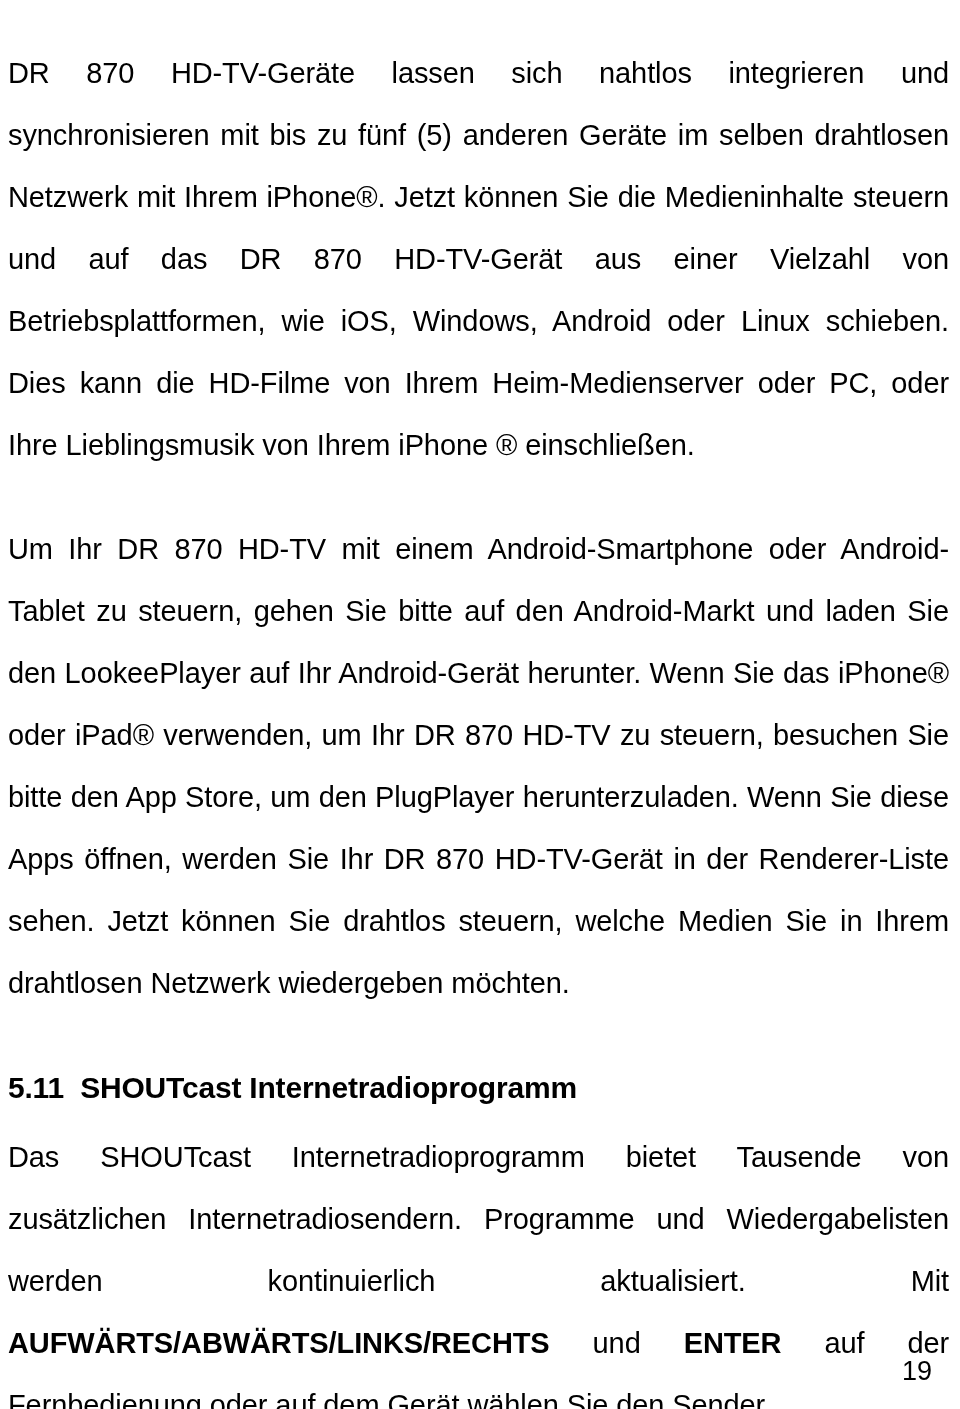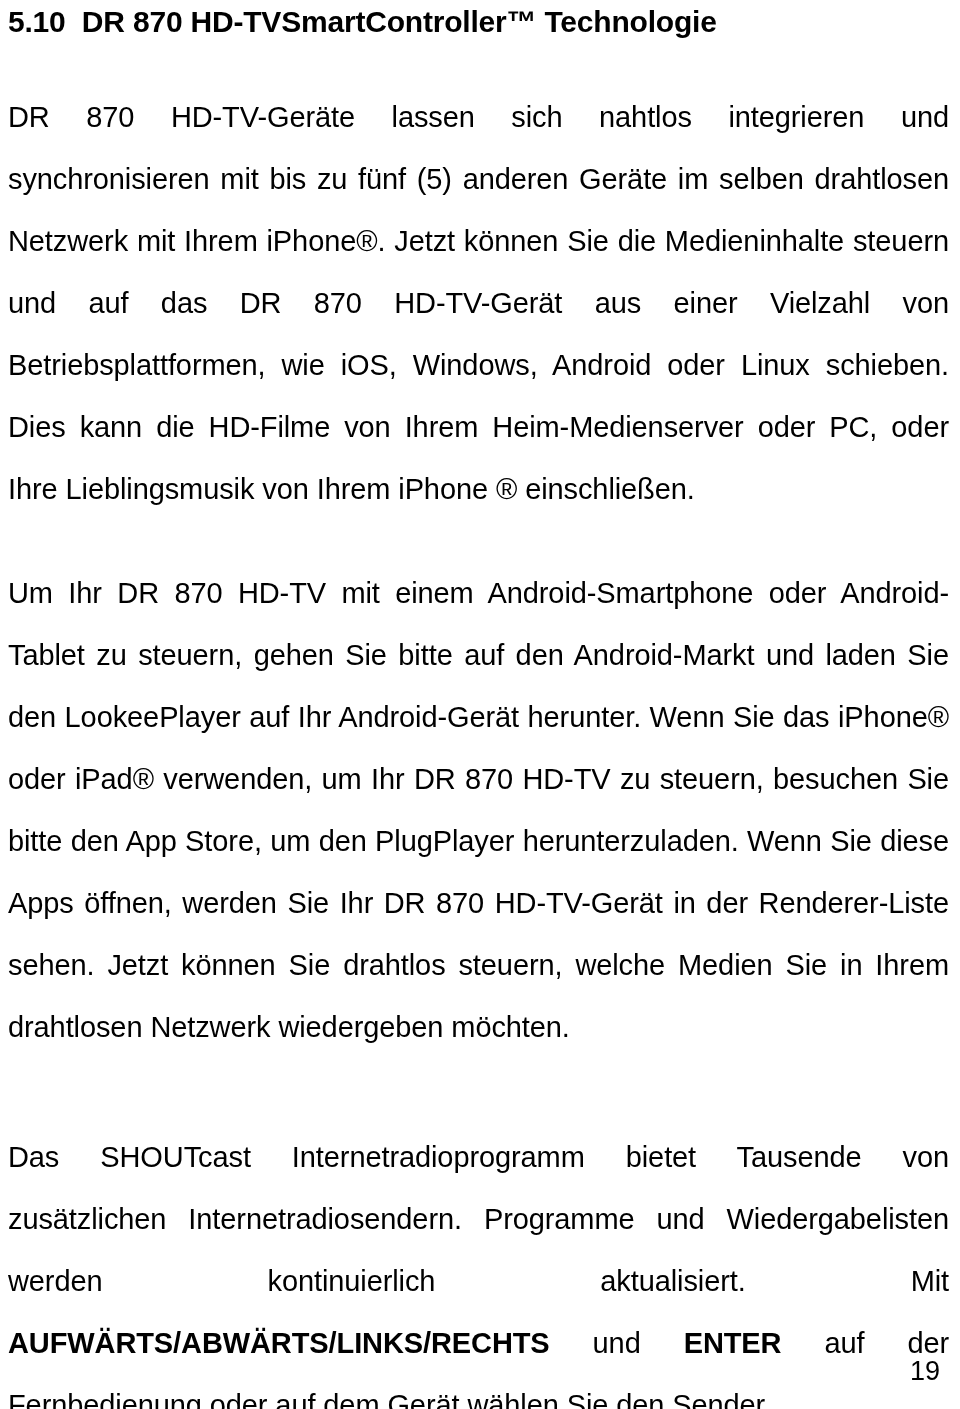--- a/index.html
+++ b/index.html
@@ -49,45 +49,45 @@
   }
   p.body-par.last-line-natural {
     text-align-last: left;
   }
   .spacer-md { height: 42px; }
   .spacer-lg { height: 52px; }
   .spacer-heading-gap { height: 16px; }
   b { font-weight: bold; }
   .page-number {
     position: absolute;
-    right: 20px;
+    right: 28px;
     bottom: 22px;
     font-size: 27px;
     line-height: 32px;
     font-family: "Liberation Sans", sans-serif;
   }
 </style>
 </head>
 <body>
 
 <div class="page">
   <div class="content">
 
-    <h2 class="section-heading heading-1">5.10  DR 870 HD-TVSmartController™ Technologie</h2>
 
     <div class="spacer-md"></div>
 
     <p class="body-par">DR 870 HD-TV-Geräte lassen sich nahtlos integrieren und synchronisieren mit bis zu fünf (5) anderen Geräte im selben drahtlosen Netzwerk mit Ihrem iPhone®. Jetzt können Sie die Medieninhalte steuern und auf das DR 870 HD-TV-Gerät aus einer Vielzahl von Betriebsplattformen, wie iOS, Windows, Android oder Linux schieben. Dies kann die HD-Filme von Ihrem Heim-Medienserver oder PC, oder Ihre Lieblingsmusik von Ihrem iPhone ® einschließen.</p>
 
     <div class="spacer-md"></div>
 
     <p class="body-par">Um Ihr DR 870 HD-TV mit einem Android-Smartphone oder Android-Tablet zu steuern, gehen Sie bitte auf den Android-Markt und laden Sie den LookeePlayer auf Ihr Android-Gerät herunter. Wenn Sie das iPhone® oder iPad® verwenden, um Ihr DR 870 HD-TV zu steuern, besuchen Sie bitte den App Store, um den PlugPlayer herunterzuladen. Wenn Sie diese Apps öffnen, werden Sie Ihr DR 870 HD-TV-Gerät in der Renderer-Liste sehen. Jetzt können Sie drahtlos steuern, welche Medien Sie in Ihrem drahtlosen Netzwerk wiedergeben möchten.</p>
 
     <div class="spacer-lg"></div>
 
+    <h2 class="section-heading heading-2">5.11  SHOUTcast Internetradioprogramm</h2>
 
     <div class="spacer-heading-gap"></div>
 
     <p class="body-par last-line-natural"><span>Das SHOUTcast Internetradioprogramm bietet Tausende von zusätzlichen Internetradiosendern. Programme und Wiedergabelisten werden kontinuierlich aktualisiert. Mit </span><b>AUFWÄRTS/ABWÄRTS/LINKS/RECHTS</b><span> und </span><b>ENTER</b><span> auf der Fernbedienung oder auf dem Gerät wählen Sie den Sender.</span></p>
 
   </div>
 
   <div class="page-number">19</div>
 </div>
 

